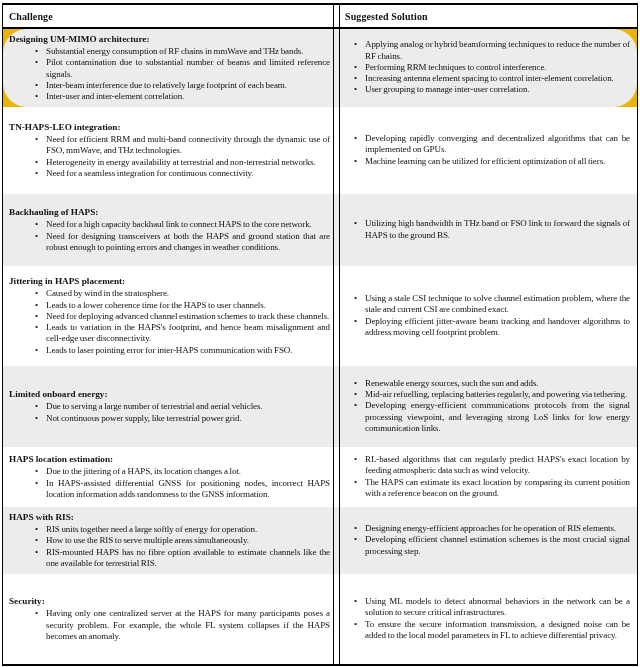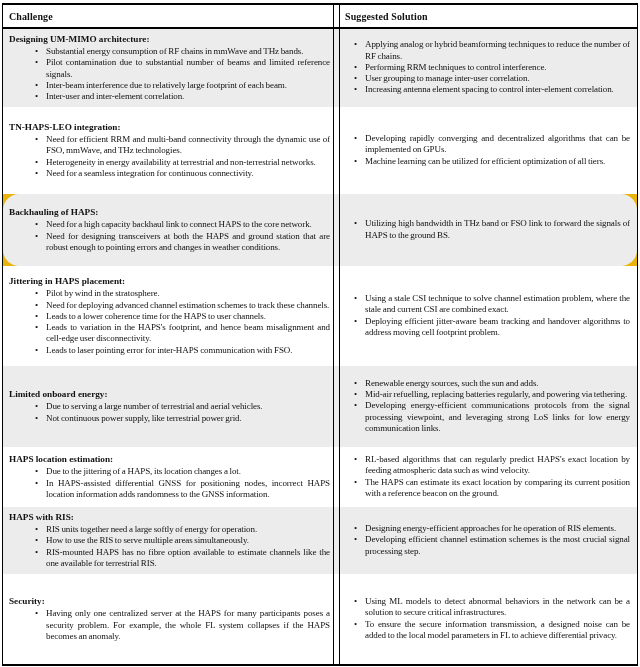--- a/index.html
+++ b/index.html
@@ -35,23 +35,23 @@
     font-weight: bold;
     font-size: 10px;
     line-height: 11px;
     letter-spacing: 0.1px;
   }
   .theader .cell-right .hlabel { padding-left: 3px; }
 
   .shade { background: #ececec; }
   .plain { background: #ffffff; }
 
-  .r0 { height: 78px; }
+  .r0 { height: 78px; border-radius: 24px; }
   .r1 { height: 87px; }
-  .r2 { height: 72px; border-radius: 16px; }
+  .r2 { height: 72px; }
   .r3 { height: 100px; justify-content: space-between; }
   .r4 { height: 81px; }
   .r5 { height: 60px; }
   .r6 { height: 67px; }
   .r7 { height: 90px; }
 
   .ch-title {
     font-weight: bold;
     font-size: 9.2px;
     line-height: 11.2px;
@@ -102,22 +102,22 @@
         <li>Pilot contamination due to substantial number of beams and limited reference signals.</li>
         <li>Inter-beam interference due to relatively large footprint of each beam.</li>
         <li>Inter-user and inter-element correlation.</li>
       </ul>
     </div>
     <div class="gutter"></div>
     <div class="cell-right">
       <ul class="blist">
         <li>Applying analog or hybrid beamforming techniques to reduce the number of RF chains.</li>
         <li>Performing RRM techniques to control interference.</li>
+        <li>Increasing antenna element spacing to control inter-element correlation.</li>
         <li>User grouping to manage inter-user correlation.</li>
-        <li>Increasing antenna element spacing to control inter-element correlation.</li>
       </ul>
     </div>
   </div>
 
   <div class="trow plain r1">
     <div class="cell-left">
       <div class="ch-title">TN-HAPS-LEO integration:</div>
       <ul class="blist">
         <li>Need for efficient RRM and multi-band connectivity through the dynamic use of FSO, mmWave, and THz technologies.</li>
         <li>Heterogeneity in energy availability at terrestrial and non-terrestrial networks.</li>
@@ -146,23 +146,23 @@
       <ul class="blist">
         <li>Utilizing high bandwidth in THz band or FSO link to forward the signals of HAPS to the ground BS.</li>
       </ul>
     </div>
   </div>
 
   <div class="trow plain r3">
     <div class="cell-left">
       <div class="ch-title">Jittering in HAPS placement:</div>
       <ul class="blist">
-        <li>Pilot by wind in the stratosphere.</li>
+        <li>Caused by wind in the stratosphere.</li>
+        <li>Leads to a lower coherence time for the HAPS to user channels.</li>
         <li>Need for deploying advanced channel estimation schemes to track these channels.</li>
-        <li>Leads to a lower coherence time for the HAPS to user channels.</li>
         <li>Leads to variation in the HAPS's footprint, and hence beam misalignment and cell-edge user disconnectivity.</li>
         <li>Leads to laser pointing error for inter-HAPS communication with FSO.</li>
       </ul>
     </div>
     <div class="gutter"></div>
     <div class="cell-right">
       <ul class="blist">
         <li>Using a stale CSI technique to solve channel estimation problem, where the stale and current CSI are combined exact.</li>
         <li>Deploying efficient jitter-aware beam tracking and handover algorithms to address moving cell footprint problem.</li>
       </ul>

